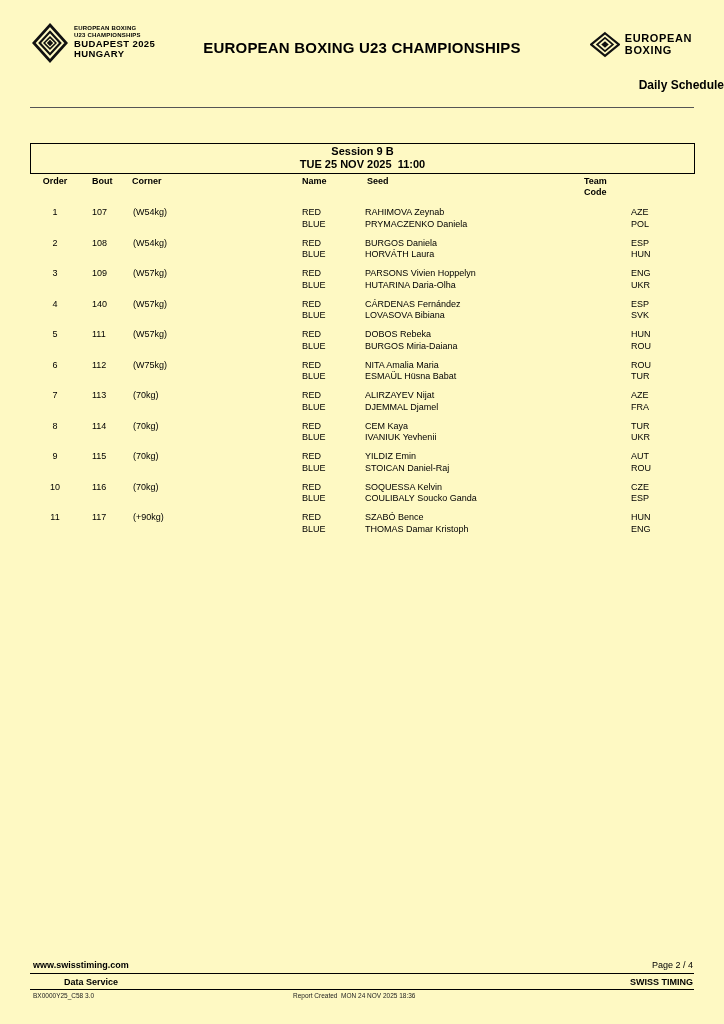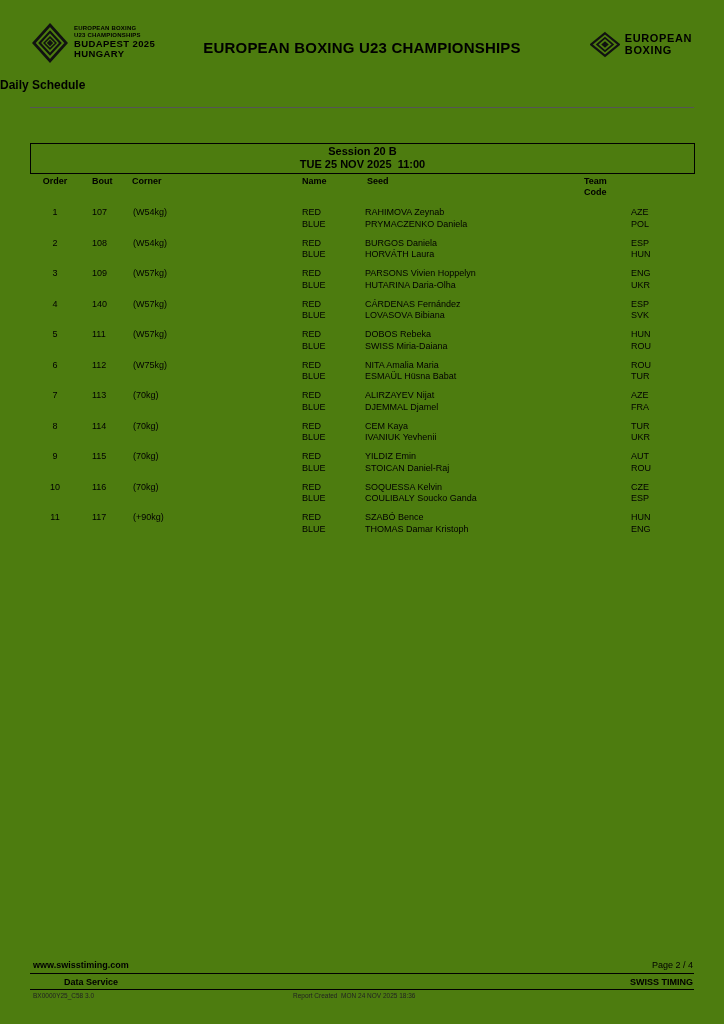--- a/index.html
+++ b/index.html
@@ -1,34 +1,34 @@
 <!DOCTYPE html>
 <html><head>
 <meta charset="utf-8">
 <style>
   html,body { margin:0; padding:0; background:#e8e8e8; }
   .page {
     position:relative;
     width:724px; height:1024px;
     margin:0 auto;
-    background:#4d7c0f;
+    background:#fef9c3;
     font-family:"Liberation Sans","DejaVu Sans",sans-serif;
     color:#000;
     overflow:hidden;
   }
 
   
   .logo-left { position:absolute; left:32px; top:22px; display:flex; gap:6px; align-items:flex-start; }
   .logo-left svg { width:36px; height:42px; display:block; }
   .logo-left-text { padding-top:3px; }
   .llt-small { font-size:6px; font-weight:bold; line-height:7px; letter-spacing:.2px; white-space:nowrap; }
   .llt-big   { font-size:9.5px; font-weight:bold; line-height:10px; letter-spacing:.4px; white-space:nowrap; }
 
   .doc-title    { position:absolute; top:39px; left:0; width:724px; text-align:center; font-size:15px; font-weight:bold; letter-spacing:.2px; }
-  .doc-subtitle { position:absolute; top:78px; left:0; width:724px; text-align:left; font-size:12px; font-weight:bold; }
+  .doc-subtitle { position:absolute; top:78px; left:0; width:724px; text-align:right; font-size:12px; font-weight:bold; }
 
   .logo-right { position:absolute; right:32px; top:31px; display:flex; align-items:center; gap:5px; }
   .logo-right svg { width:30px; height:27px; display:block; }
   .lrt { font-size:11px; font-weight:bold; line-height:11.5px; letter-spacing:.6px; white-space:nowrap; }
 
   .header-rule { position:absolute; top:107px; left:30px; width:664px; border-top:1px solid #555; }
 
   
   .session-box {
     position:absolute; top:143px; left:30px; width:665px;
@@ -97,21 +97,21 @@
     </svg>
     <div>
       <div class="lrt">EUROPEAN</div>
       <div class="lrt">BOXING</div>
     </div>
   </div>
 
   <div class="header-rule"></div>
 
   <div class="session-box">
-    <div>Session 20 B</div>
+    <div>Session 9 B</div>
     <div class="dt">TUE 25 NOV 2025  11:00</div>
   </div>
 
   <div class="cols col-headers">
     <div class="c c-order">Order</div>
     <div class="c c-bout">Bout</div>
     <div class="c c-corner">Corner</div>
     <div class="c c-name">Name</div>
     <div class="c c-seed">Seed</div>
     <div class="c c-team">
@@ -238,21 +238,21 @@
         </div>
         <div class="c c-weight">
           <div>(W57kg)</div>
         </div>
         <div class="c c-corner">
           <div>RED</div>
           <div>BLUE</div>
         </div>
         <div class="c c-name">
           <div>DOBOS Rebeka</div>
-          <div>SWISS Miria-Daiana</div>
+          <div>BURGOS Miria-Daiana</div>
         </div>
         <div class="c c-seed">
           <div></div>
           <div></div>
         </div>
         <div class="c c-team">
           <div>HUN</div>
           <div>ROU</div>
         </div>
       </div>

